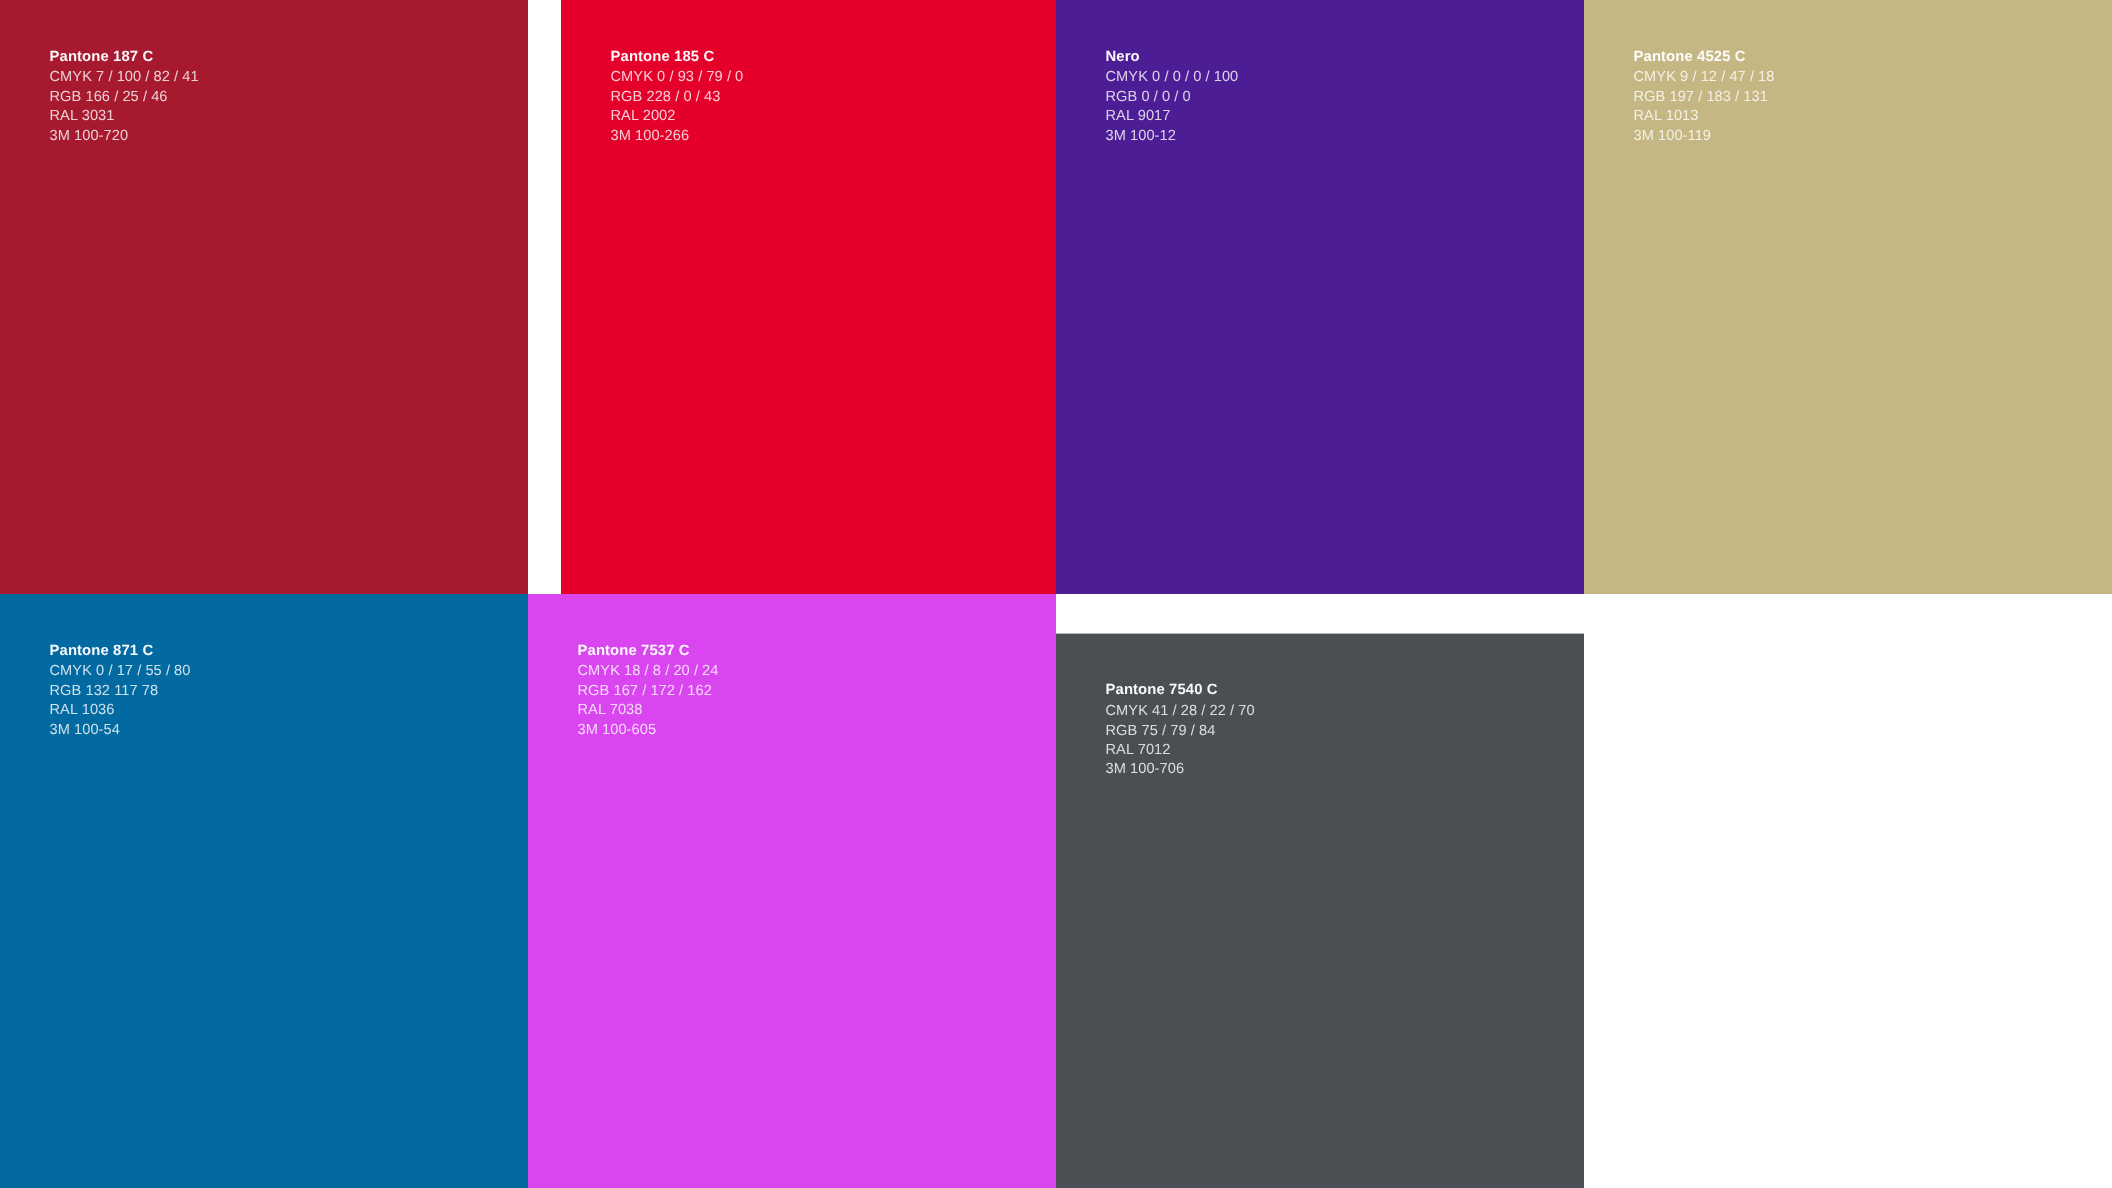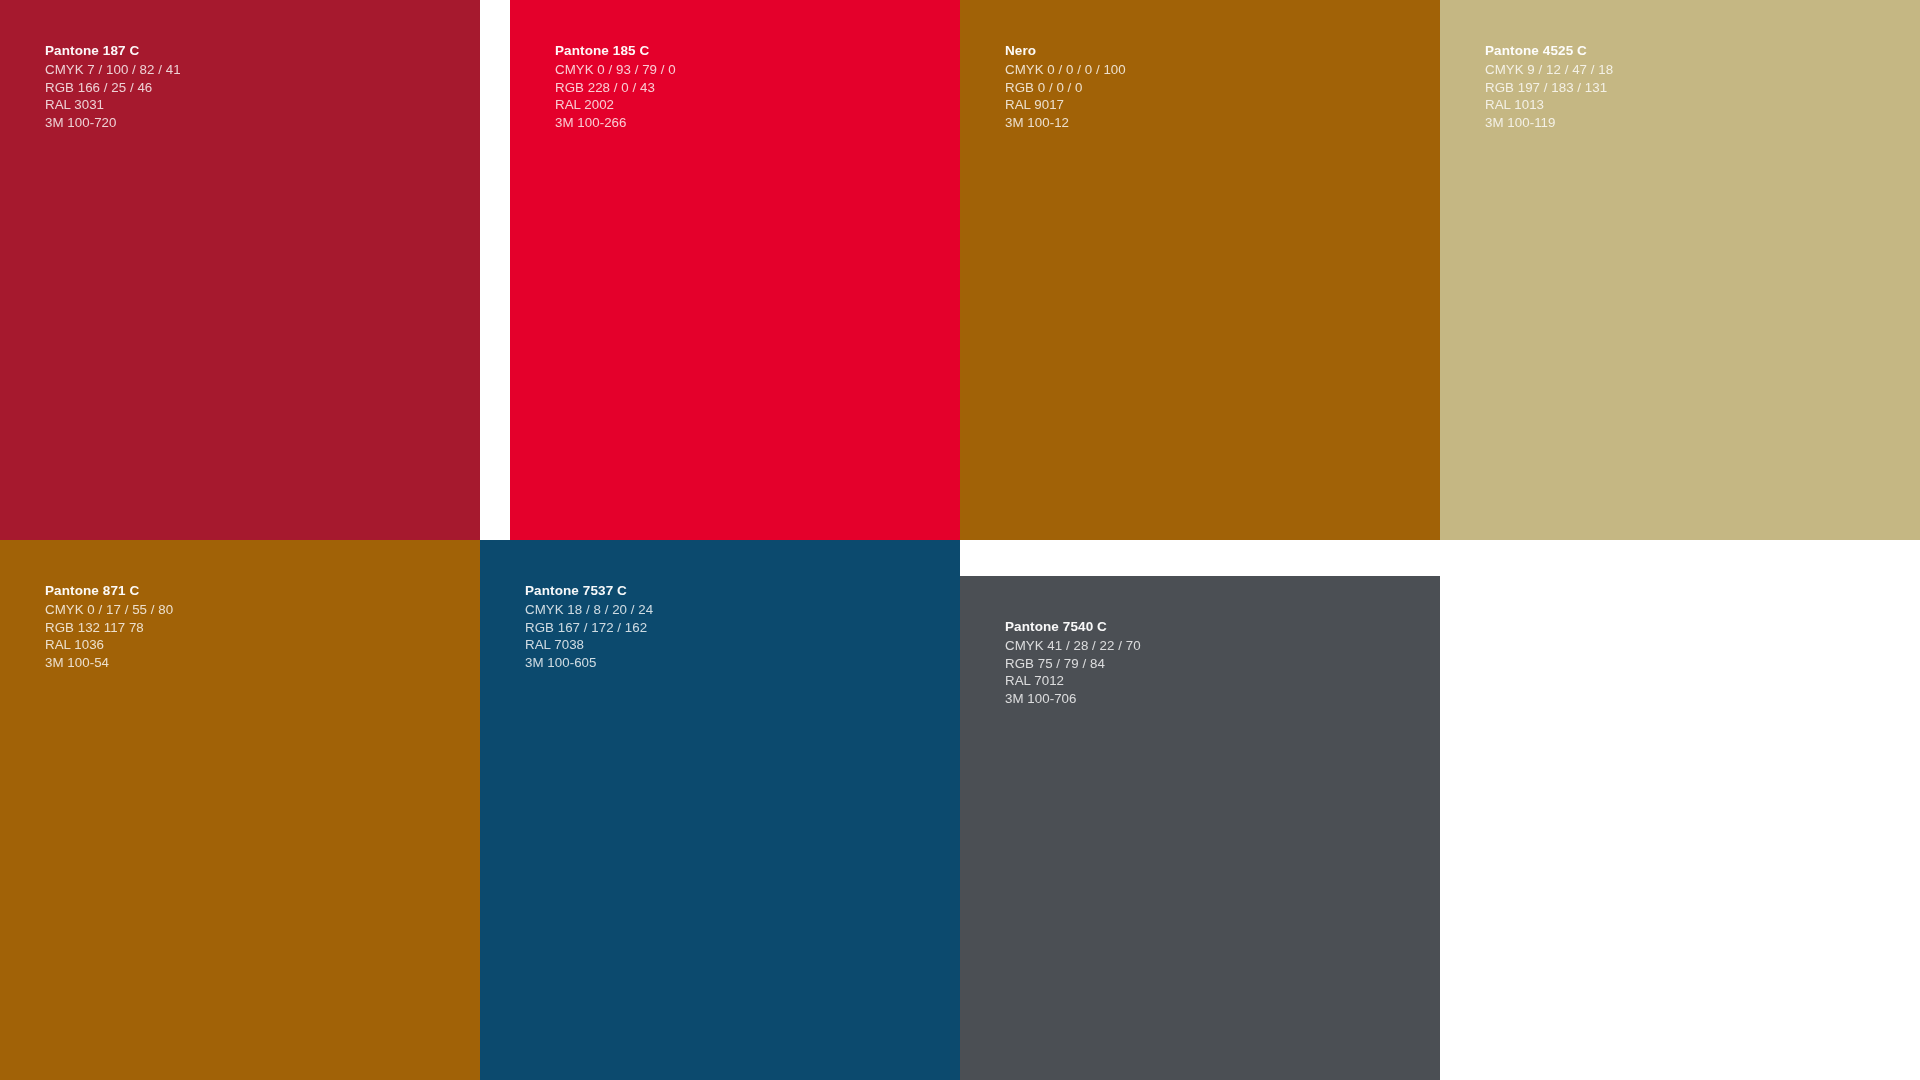--- a/index.html
+++ b/index.html
@@ -77,51 +77,51 @@
     <div class="swatch-info">
       <span class="swatch-title">Pantone 185 C</span>
       <span class="swatch-line">CMYK 0 / 93 / 79 / 0</span>
       <span class="swatch-line">RGB 228 / 0 / 43</span>
       <span class="swatch-line">RAL 2002</span>
       <span class="swatch-line">3M 100-266</span>
     </div>
   </div>
 
 
-  <div class="swatch text-light" style="background: #a16207;">
+  <div class="swatch text-light" style="background: #4c1d95;">
     <div class="swatch-info">
       <span class="swatch-title">Nero</span>
       <span class="swatch-line">CMYK 0 / 0 / 0 / 100</span>
       <span class="swatch-line">RGB 0 / 0 / 0</span>
       <span class="swatch-line">RAL 9017</span>
       <span class="swatch-line">3M 100-12</span>
     </div>
   </div>
 
   <div class="swatch text-light" style="background: rgb(197, 183, 131);">
     <div class="swatch-info">
       <span class="swatch-title">Pantone 4525 C</span>
       <span class="swatch-line">CMYK 9 / 12 / 47 / 18</span>
       <span class="swatch-line">RGB 197 / 183 / 131</span>
       <span class="swatch-line">RAL 1013</span>
       <span class="swatch-line">3M 100-119</span>
     </div>
   </div>
 
-  <div class="swatch text-light" style="background: #a16207;">
+  <div class="swatch text-light" style="background: #0369a1;">
     <div class="swatch-info">
       <span class="swatch-title">Pantone 871 C</span>
       <span class="swatch-line">CMYK 0 / 17 / 55 / 80</span>
       <span class="swatch-line">RGB 132 117 78</span>
       <span class="swatch-line">RAL 1036</span>
       <span class="swatch-line">3M 100-54</span>
     </div>
   </div>
 
-  <div class="swatch text-light" style="background: #0c4a6e; padding-left: 28px;">
+  <div class="swatch text-light" style="background: #d946ef; padding-left: 28px;">
     <div class="swatch-info">
       <span class="swatch-title">Pantone 7537 C</span>
       <span class="swatch-line">CMYK 18 / 8 / 20 / 24</span>
       <span class="swatch-line">RGB 167 / 172 / 162</span>
       <span class="swatch-line">RAL 7038</span>
       <span class="swatch-line">3M 100-605</span>
     </div>
   </div>
 
   <div class="swatch text-light" style="background: rgb(75, 79, 84); margin-top: 36px;">

